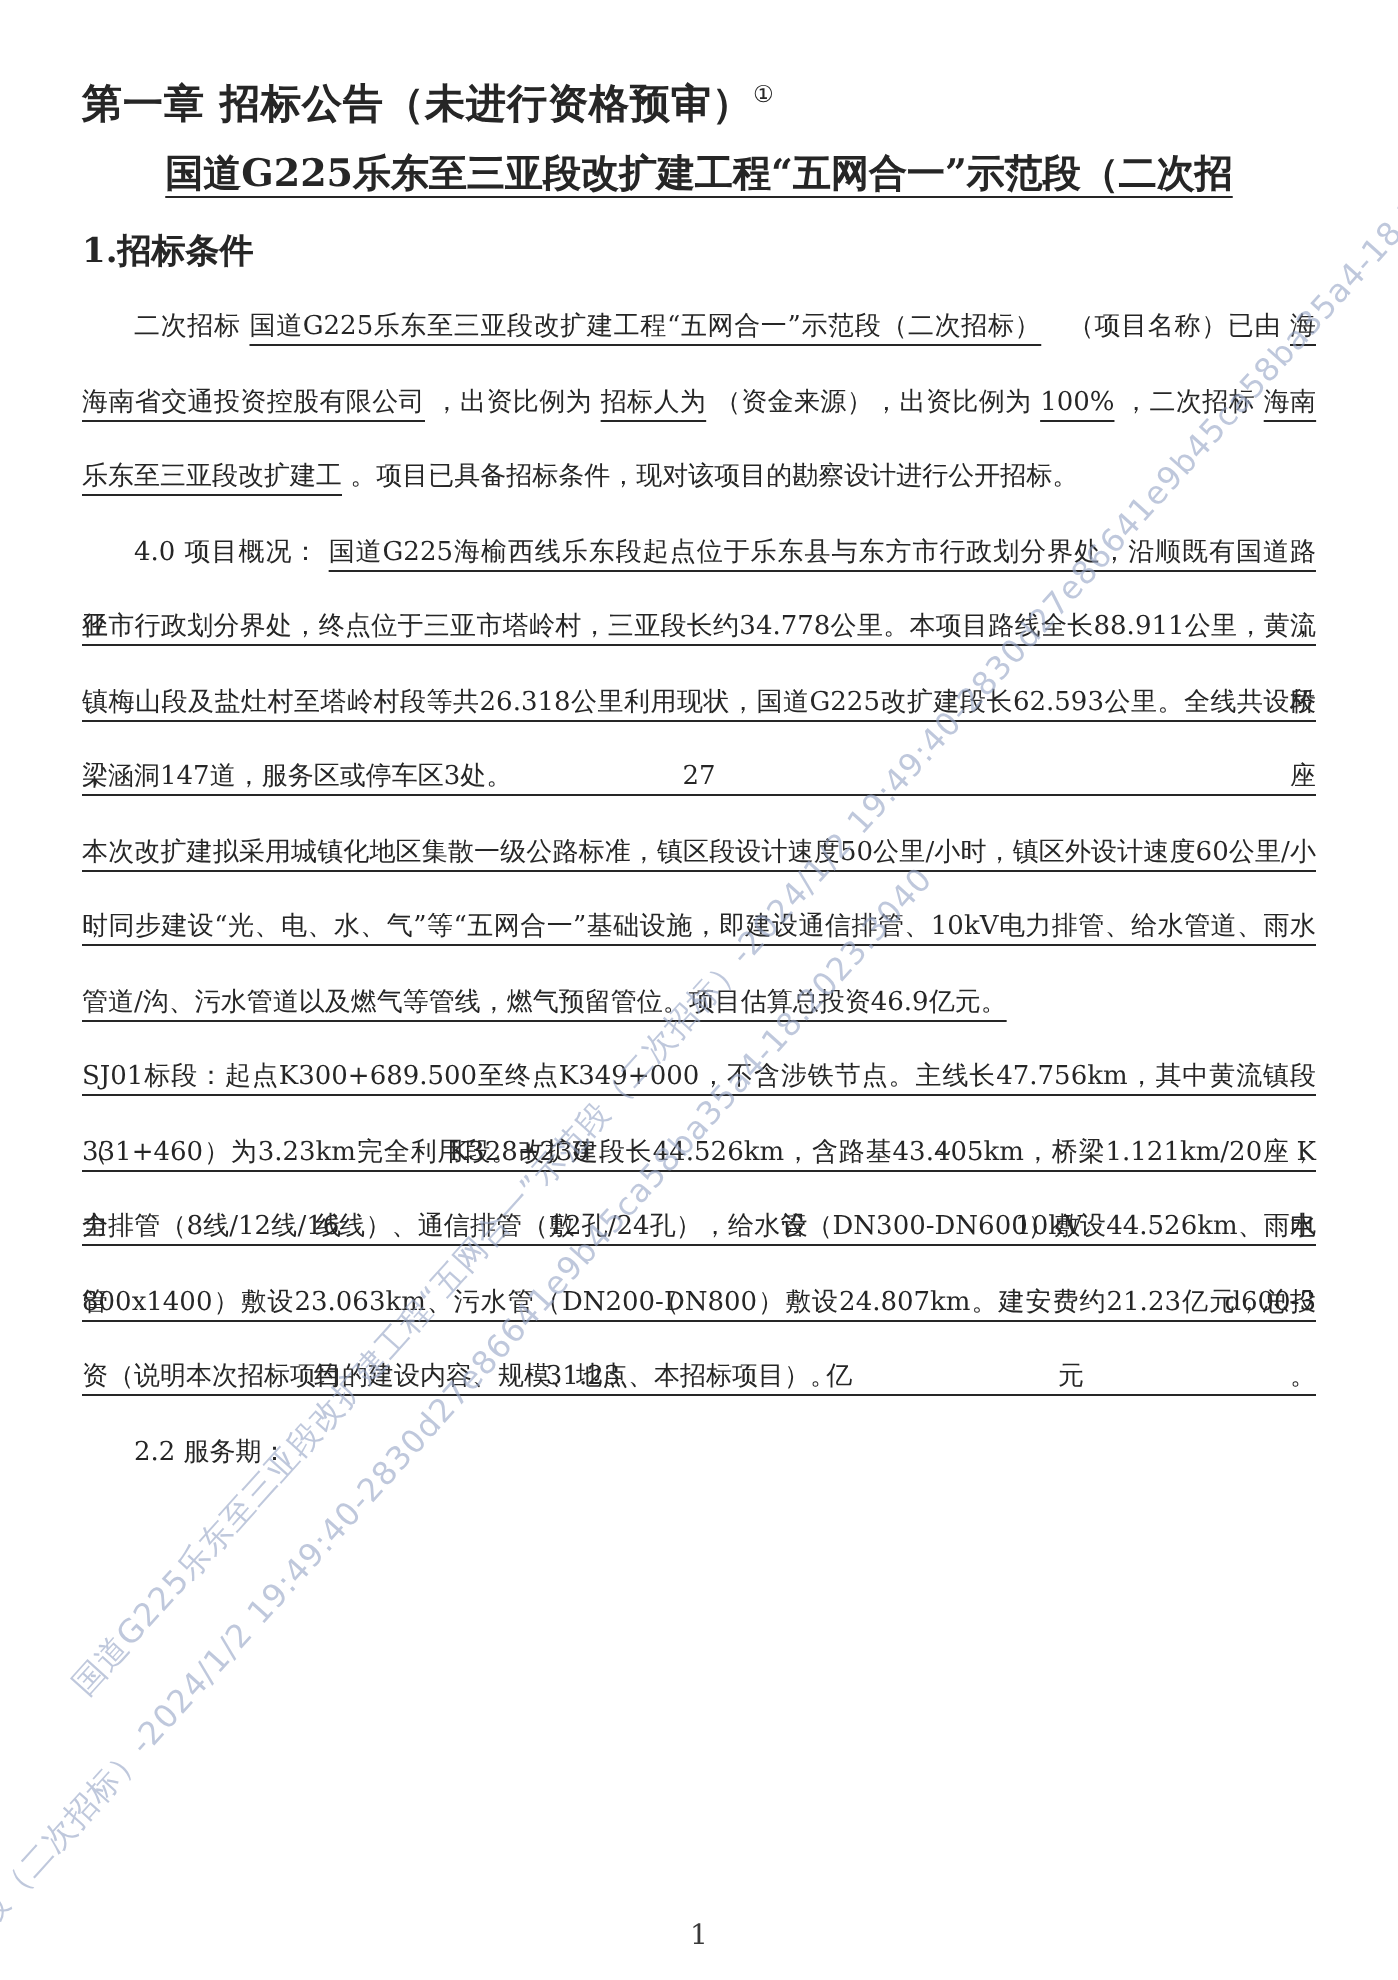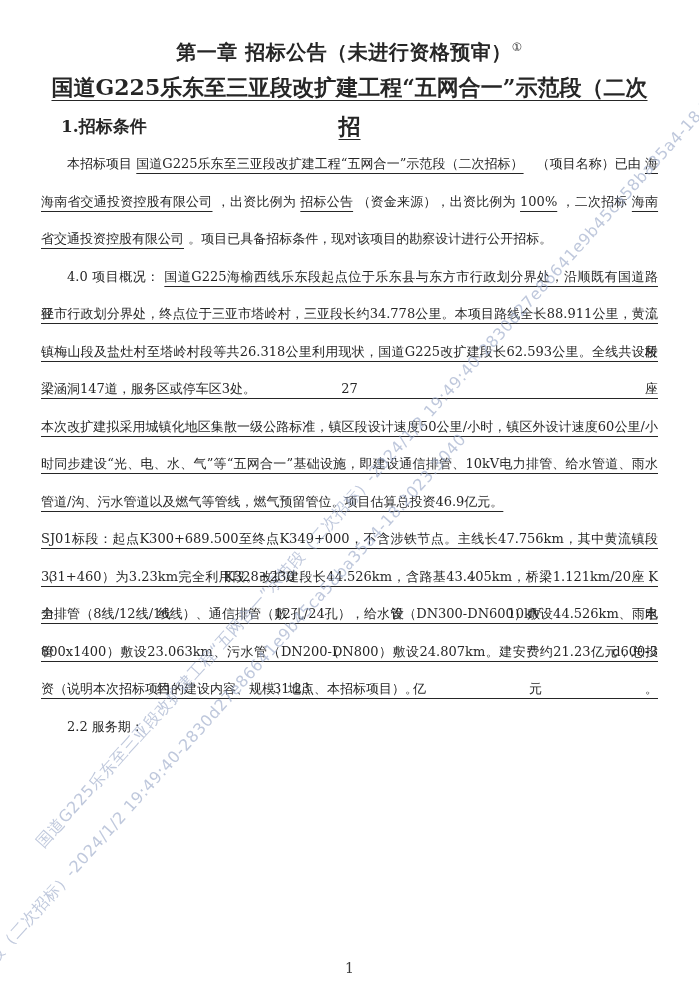--- a/index.html
+++ b/index.html
@@ -35,38 +35,36 @@
     position: absolute;
     left: 41px;
     right: 41px;
     top: 26px;
     z-index: 2;
   }
   .line { position: relative; }
   .t1 {
     font-size: 20px;
     font-weight: 700;
-    text-align: center;
     height: 42px;
     line-height: 42px;
     letter-spacing: 0.5px;
   }
   .t2 {
-    font-size: 22px;
+    font-size: 19px;
     font-weight: 700;
     text-align: center;
     height: 39px;
     line-height: 39px;
   }
   .h {
     font-size: 17px;
     font-weight: 700;
     height: 38px;
     line-height: 38px;
-    margin-left: 20px;
   }
   .b {
     font-size: 13px;
     height: 37.5px;
     line-height: 37.5px;
   }
   .jst {
     text-align: justify;
     text-align-last: justify;
   }
@@ -97,23 +95,23 @@
 
 <div class="page">
   <div class="watermark-layer">
       <span class="wm" style="left: 40px; top: 835px; transform: rotate(-48deg);">国道G225乐东至三亚段改扩建工程“五网合一”示范段（二次招标）-2024/1/2 19:49:40-2830d27e86641e9b45ca58ba35a4-18.2023.3040</span>
       <span class="wm" style="left: -260px; top: 1230px; transform: rotate(-48deg);">国道G225乐东至三亚段改扩建工程“五网合一”示范段（二次招标）-2024/1/2 19:49:40-2830d27e86641e9b45ca58ba35a4-18.2023.3040</span>
     </div>
   <div class="content">
       <div class="line t1"><span class="seg">第一章 招标公告（未进行资格预审）</span><span class="seg sup">①</span></div>
       <div class="line t2"><span class="seg u">国道G225乐东至三亚段改扩建工程“五网合一”示范段（二次招</span></div>
       <div class="line h"><span class="seg">1.招标条件</span></div>
-      <div class="line b jst ind"><span class="seg">本招标项目 </span><span class="seg u">国道G225乐东至三亚段改扩建工程“五网合一”示范段（二次招标）</span><span class="seg">　（项目名称）已由 </span><span class="seg u">海</span></div>
-      <div class="line b jst"><span class="seg u">海南省交通投资控股有限公司</span><span class="seg"> ，出资比例为 </span><span class="seg u">招标公告</span><span class="seg"> （资金来源），出资比例为 </span><span class="seg u">100%</span><span class="seg"> ，二次招标 </span><span class="seg u">海南</span></div>
-      <div class="line b"><span class="seg u">省交通投资控股有限公司</span><span class="seg"> 。项目已具备招标条件，现对该项目的勘察设计进行公开招标。</span></div>
+      <div class="line b jst ind"><span class="seg">二次招标 </span><span class="seg u">国道G225乐东至三亚段改扩建工程“五网合一”示范段（二次招标）</span><span class="seg">　（项目名称）已由 </span><span class="seg u">海</span></div>
+      <div class="line b jst"><span class="seg u">海南省交通投资控股有限公司</span><span class="seg"> ，出资比例为 </span><span class="seg u">招标人为</span><span class="seg"> （资金来源），出资比例为 </span><span class="seg u">100%</span><span class="seg"> ，二次招标 </span><span class="seg u">海南</span></div>
+      <div class="line b"><span class="seg u">乐东至三亚段改扩建工</span><span class="seg"> 。项目已具备招标条件，现对该项目的勘察设计进行公开招标。</span></div>
       <div class="line b jst ind"><span class="seg">4.0 项目概况： </span><span class="seg u">国道G225海榆西线乐东段起点位于乐东县与东方市行政划分界处，沿顺既有国道路径，</span></div>
       <div class="line b jst"><span class="seg u">亚市行政划分界处，终点位于三亚市塔岭村，三亚段长约34.778公里。本项目路线全长88.911公里，黄流镇段</span></div>
       <div class="line b jst"><span class="seg u">、梅山段及盐灶村至塔岭村段等共26.318公里利用现状，国道G225改扩建段长62.593公里。全线共设桥梁27座</span></div>
       <div class="line b"><span class="seg u">，涵洞147道，服务区或停车区3处。</span></div>
       <div class="line b jst"><span class="seg u">本次改扩建拟采用城镇化地区集散一级公路标准，镇区段设计速度50公里/小时，镇区外设计速度60公里/小时</span></div>
       <div class="line b jst"><span class="seg u">，同步建设“光、电、水、气”等“五网合一”基础设施，即建设通信排管、10kV电力排管、给水管道、雨水</span></div>
       <div class="line b"><span class="seg u">管道/沟、污水管道以及燃气等管线，燃气预留管位。项目估算总投资46.9亿元。</span></div>
       <div class="line b jst"><span class="seg u">SJ01标段：起点K300+689.500至终点K349+000，不含涉铁节点。主线长47.756km，其中黄流镇段（K328+230～K</span></div>
       <div class="line b jst"><span class="seg u">331+460）为3.23km完全利用段。改扩建段长44.526km，含路基43.405km，桥梁1.121km/20座，全线敷设10kV电</span></div>
       <div class="line b jst"><span class="seg u">力排管（8线/12线/16线）、通信排管（12孔/24孔），给水管（DN300-DN600）敷设44.526km、雨水管（d600-3</span></div>

